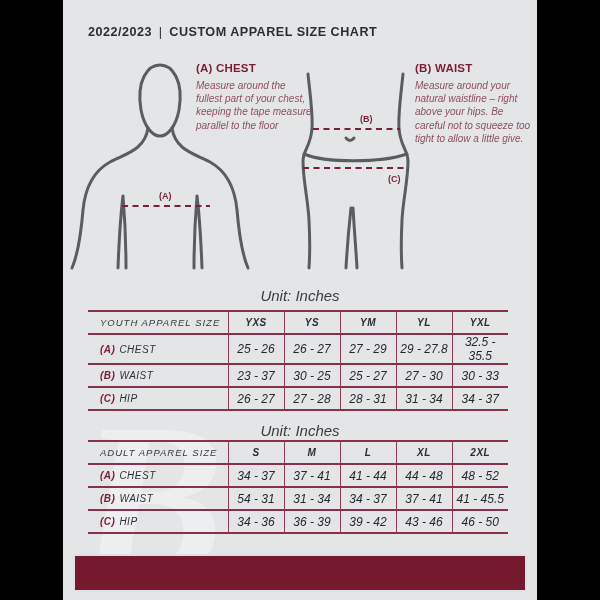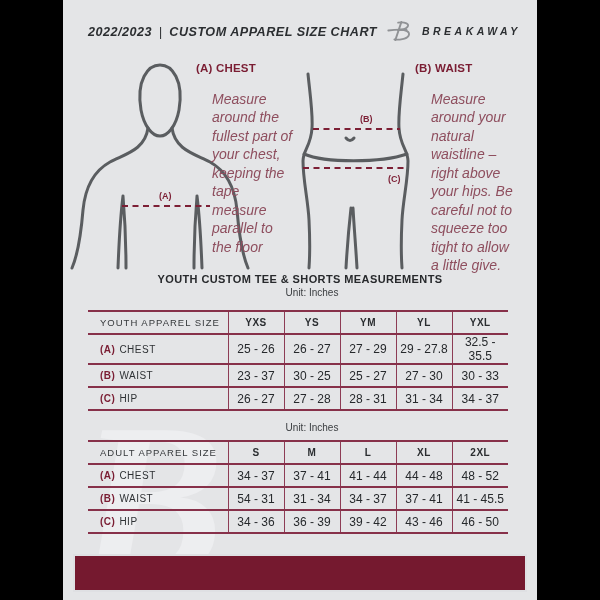--- a/index.html
+++ b/index.html
@@ -9,66 +9,66 @@
     position:relative; overflow:hidden;
   }
   .page {
     position:absolute; left:63px; top:0; width:474px; height:600px;
     background:#e4e5e7; overflow:hidden;
   }
 
   
   .header {
     position:absolute; top:18px; left:25px; right:20px; height:26px;
-    display:flex; justify-content:space-between; align-items:center; z-index:2;font-style:italic;
+    display:flex; justify-content:space-between; align-items:center; z-index:2;
   }
   .doc-title {
     font-size:13px; font-weight:700; letter-spacing:0.5px; color:#2b2e31;
     white-space:nowrap; transform:scaleX(0.97); transform-origin:left center;
   }
   .doc-title .sep { margin:0 7px; font-weight:400; color:#2b2e31; }
   .brand { display:flex; align-items:center; gap:8px; }
   .brand-name { font-size:10.5px; font-weight:700; letter-spacing:3.5px; color:#2b2e31; }
 
   
   .diagram-svg { position:absolute; left:0; top:58px; width:474px; height:212px; z-index:1; }
   .figure-line { fill:none; stroke:#5a5d60; stroke-width:3; stroke-linecap:round; }
   .dash { fill:none; stroke:#7c1f35; stroke-width:2.2; stroke-dasharray:6 4.5; }
   .dash-label { font-size:9px; font-weight:700; fill:#7c1f35; font-family:"Liberation Sans", sans-serif; }
 
   .instr { position:absolute; width:116px; z-index:2; }
   .instr h3 { margin:0 0 5px 0; font-size:11.5px; font-weight:700; color:#7a1d33; letter-spacing:0.2px; }
-  .instr p { margin:16px; font-size:14px; font-style:italic; line-height:1.32; color:#8e4e5e; white-space:pre-line; }
+  .instr p { margin:0; font-size:10px; font-style:italic; line-height:1.32; color:#8e4e5e; white-space:pre-line; }
   #instr-a { left:133px; top:62px; }
   #instr-b { left:352px; top:62px; }
   #instr-c { left:352px; top:163px; }
 
   
   .section-title {
     position:absolute; left:0; width:100%; text-align:center;
     font-size:11px; font-weight:700; letter-spacing:0.4px; color:#27292c; z-index:2;
   }
   .unit {
     position:absolute; left:0; width:100%; text-align:center;
-    font-size:10px; color:#3a3d40; z-index:2;margin-left:12px;
+    font-size:15px; font-style:italic; color:#3a3d40; z-index:2;
   }
   #youth-title { top:273px; } #youth-unit { top:287px; }
   #adult-title { top:408px; } #adult-unit { top:422px; }
 
   
   table {
     position:absolute; left:25px; width:420px;
     border-collapse:collapse; table-layout:fixed; z-index:2;
   }
   #youth-table { top:310px; }
   #adult-table { top:440px; }
   col.c0 { width:140px; } col.cv { width:56px; }
   tr { border-top:2px solid #87314a; }
   table { border-bottom:2px solid #87314a; }
-  th, td { height:21px; padding:0; vertical-align:middle; }
+  th, td { height:21px; padding:0; vertical-align:middle;font-style:italic; }
   th + th, td + td { border-left:1.5px solid #8d3c55; }
   th.label-col, td.label-col { text-align:left; padding-left:12px; }
   th.label-col { font-size:9.5px; font-weight:400; letter-spacing:1px; color:#35383b; }
   th.size-col { font-size:10px; font-weight:700; color:#2a2d30; letter-spacing:0.5px; }
   td.val { font-size:12px; color:#26292c; text-align:center; }
   td.label-col { font-size:10px; color:#2e3134; letter-spacing:0.5px; }
   td.label-col .key { color:#7a1d33; font-weight:700; margin-right:4px; }
 
   
   .watermark {
@@ -82,31 +82,20 @@
   }
 </style>
 </head>
 <body>
 
 <div class="page">
 
   <div class="header">
     <div class="doc-title">
       <span>2022/2023</span><span class="sep">|</span><span>CUSTOM APPAREL SIZE CHART</span>
-    </div>
-    <div class="brand">
-      <svg width="28" height="24" viewBox="0 0 30 24">
-        <g fill="none" stroke="#909295" stroke-width="2" stroke-linecap="round">
-          <path d="M13 3 C 21 2.2, 25.5 4.5, 23 7.5 C 21 10, 16.5 10.8, 13 10.8"></path>
-          <path d="M13 10.8 C 21 10.2, 26.5 13, 24.2 17 C 22 20.8, 13.5 21.8, 9 21"></path>
-          <path d="M16.5 2.2 L 10 21.8"></path>
-          <path d="M2.5 11.5 C 9 10.5, 16 10.3, 22 10.8"></path>
-        </g>
-      </svg>
-      <span class="brand-name">BREAKAWAY</span>
     </div>
   </div>
 
   <svg class="diagram-svg" viewBox="0 0 474 212">
 
     <g>
       <path class="figure-line" d="M78 52 C 73 22, 85 7, 97 7 C 109 7, 121 22, 116 52 C 113 68, 105 78, 97 78 C 89 78, 81 68, 78 52"></path>
       <path class="figure-line" d="M85 70 C 82 92, 62 96, 47 104 C 29 114, 22 131, 20 152 C 18 176, 15 196, 9 210"></path>
       <path class="figure-line" d="M109 70 C 112 92, 132 96, 147 104 C 165 114, 172 131, 174 152 C 176 176, 179 196, 185 210"></path>
       <path class="figure-line" d="M55 210 C 56 184, 57 162, 60 138 M 60 138 C 62 162, 63 186, 63 210"></path>
@@ -139,21 +128,20 @@
     <h3>(A) CHEST</h3>
     <p>Measure around the fullest part of your chest, keeping the tape measure parallel to the floor</p>
   </div>
   <div class="instr" id="instr-b">
     <h3>(B) WAIST</h3>
     <p>Measure around your natural waistline – right above your hips. Be careful not to squeeze too tight to allow a little give.</p>
   </div>
 
   <div class="watermark">B</div>
 
-  <div class="section-title" id="youth-title">YOUTH CUSTOM TEE &amp; SHORTS MEASUREMENTS</div>
   <div class="unit" id="youth-unit">Unit: Inches</div>
 
   <table id="youth-table">
     <colgroup>
         <col class="c0">
         <col class="cv">
         <col class="cv">
         <col class="cv">
         <col class="cv">
         <col class="cv">

